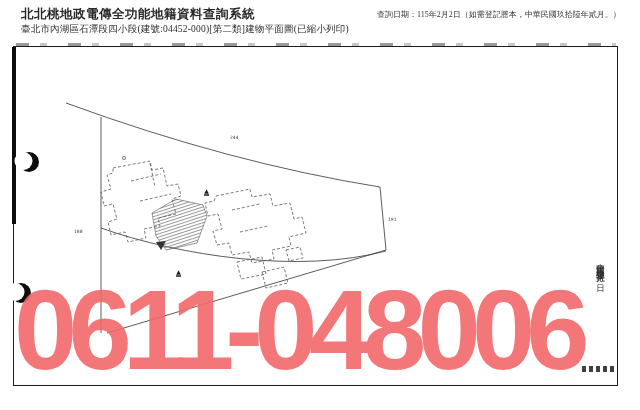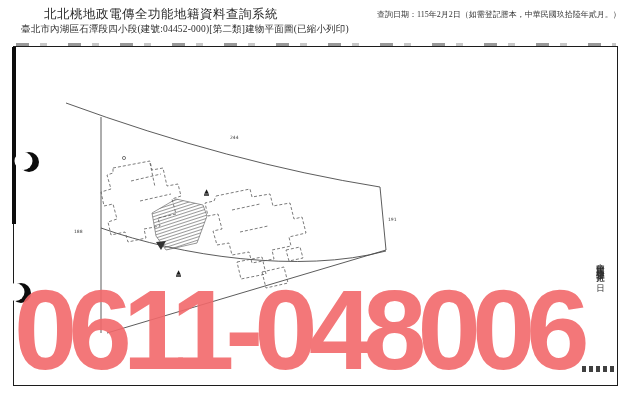--- a/index.html
+++ b/index.html
@@ -3,22 +3,22 @@
 <meta charset="utf-8">
 <style>
   html,body{margin:0;padding:0;}
   body{
     width:640px;height:410px;position:relative;overflow:hidden;
     background:#ffffff;
     font-family:"Liberation Serif","DejaVu Serif",serif;
   }
   
   .hdr-title{
-    position:absolute;left:44px;top:6px;
-    font-size:12.5px;font-weight:normal;color:#2a2a2a;letter-spacing:.5px;
+    position:absolute;left:21px;top:6px;
+    font-size:12.5px;font-weight:bold;color:#2a2a2a;letter-spacing:.5px;
   }
   .hdr-sub{
     position:absolute;left:21px;top:23px;
     font-size:9.5px;color:#2a2a2a;letter-spacing:.2px;
   }
   .hdr-query{
     position:absolute;left:377px;top:9px;width:250px;
     font-size:8px;color:#333;letter-spacing:0px;
   }
   

